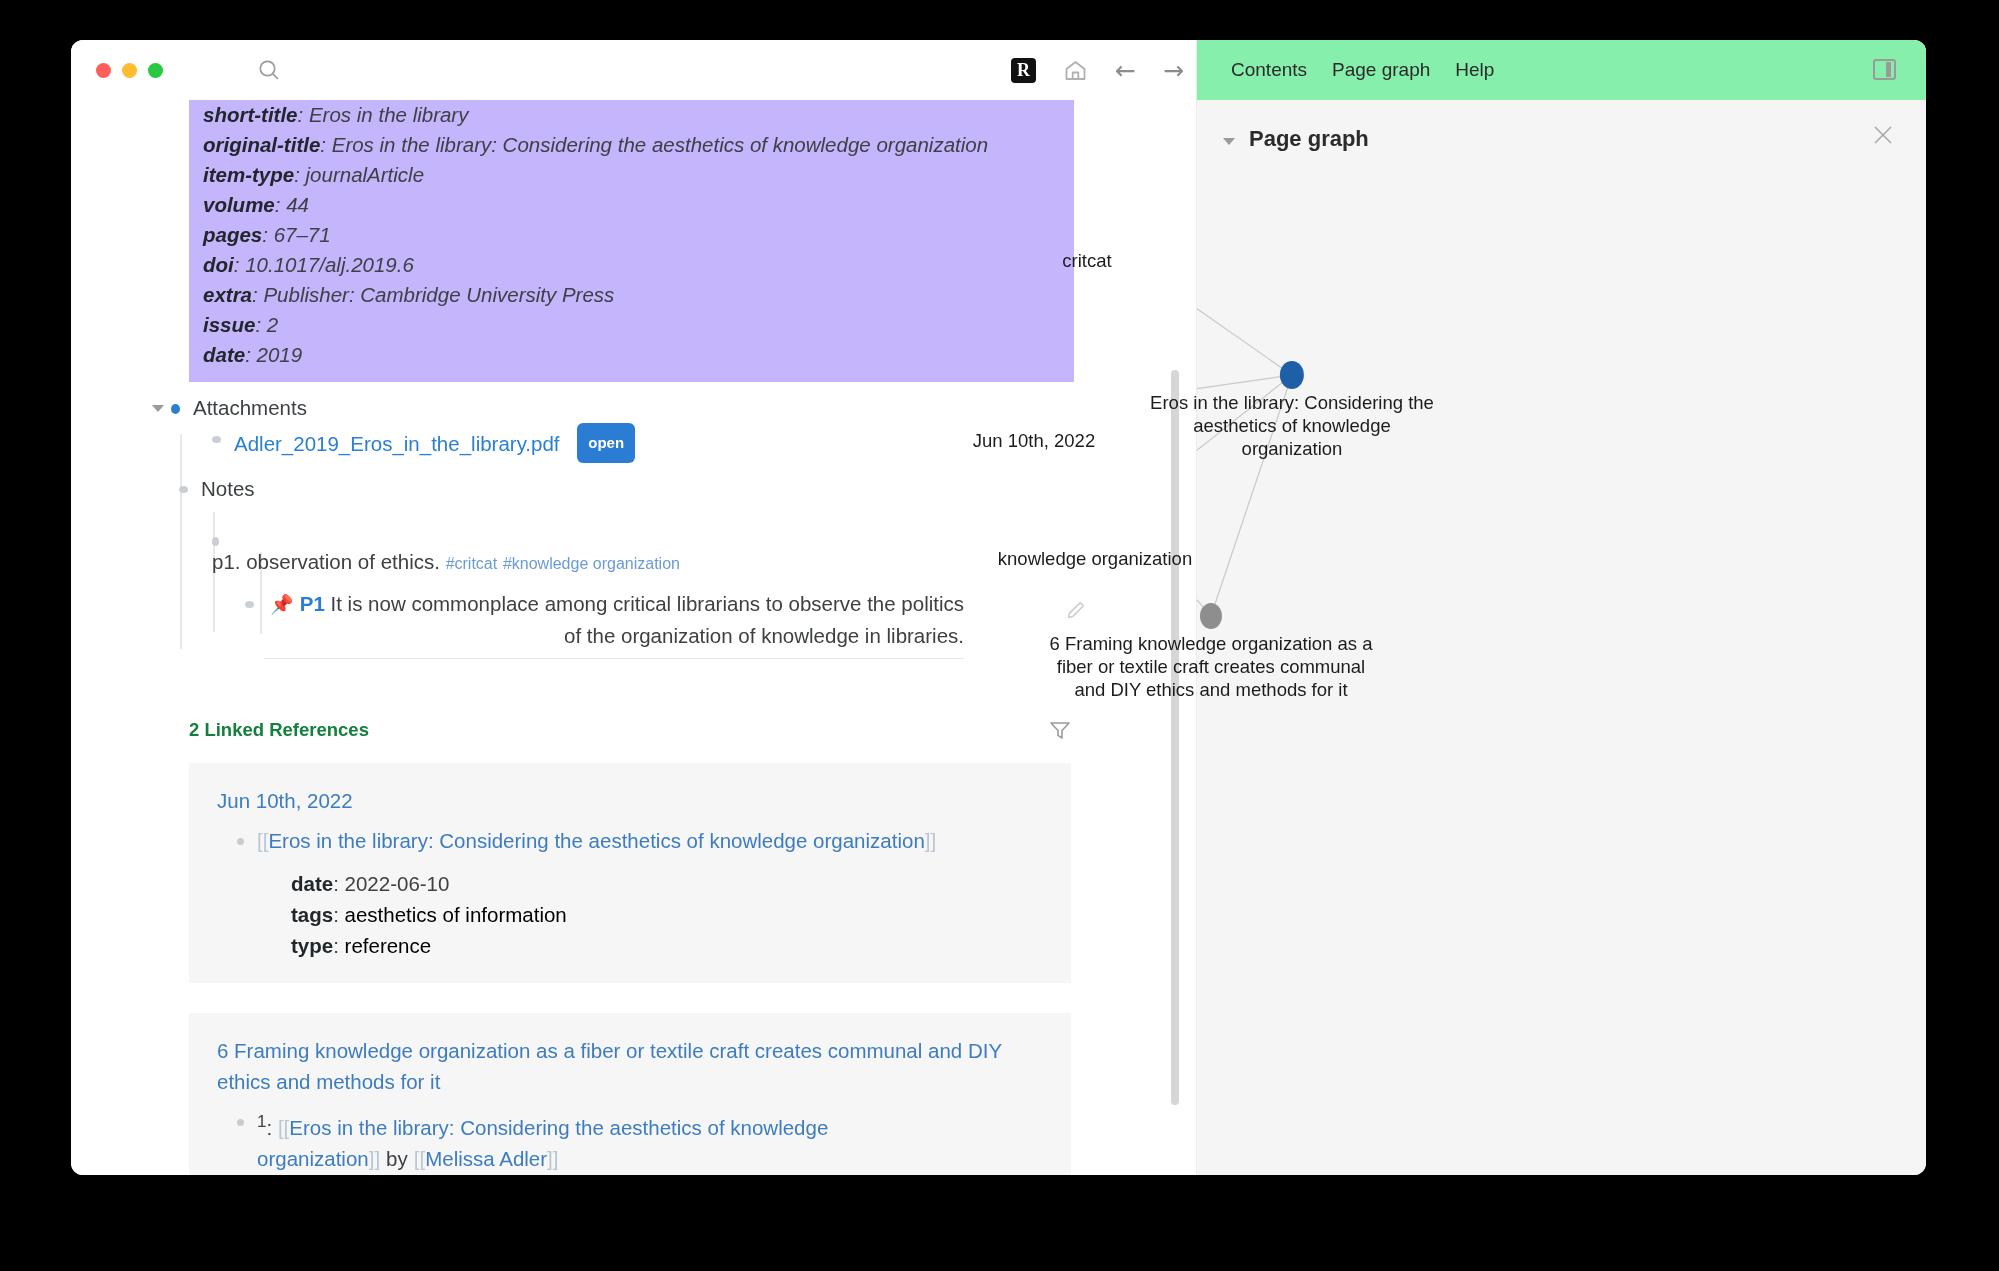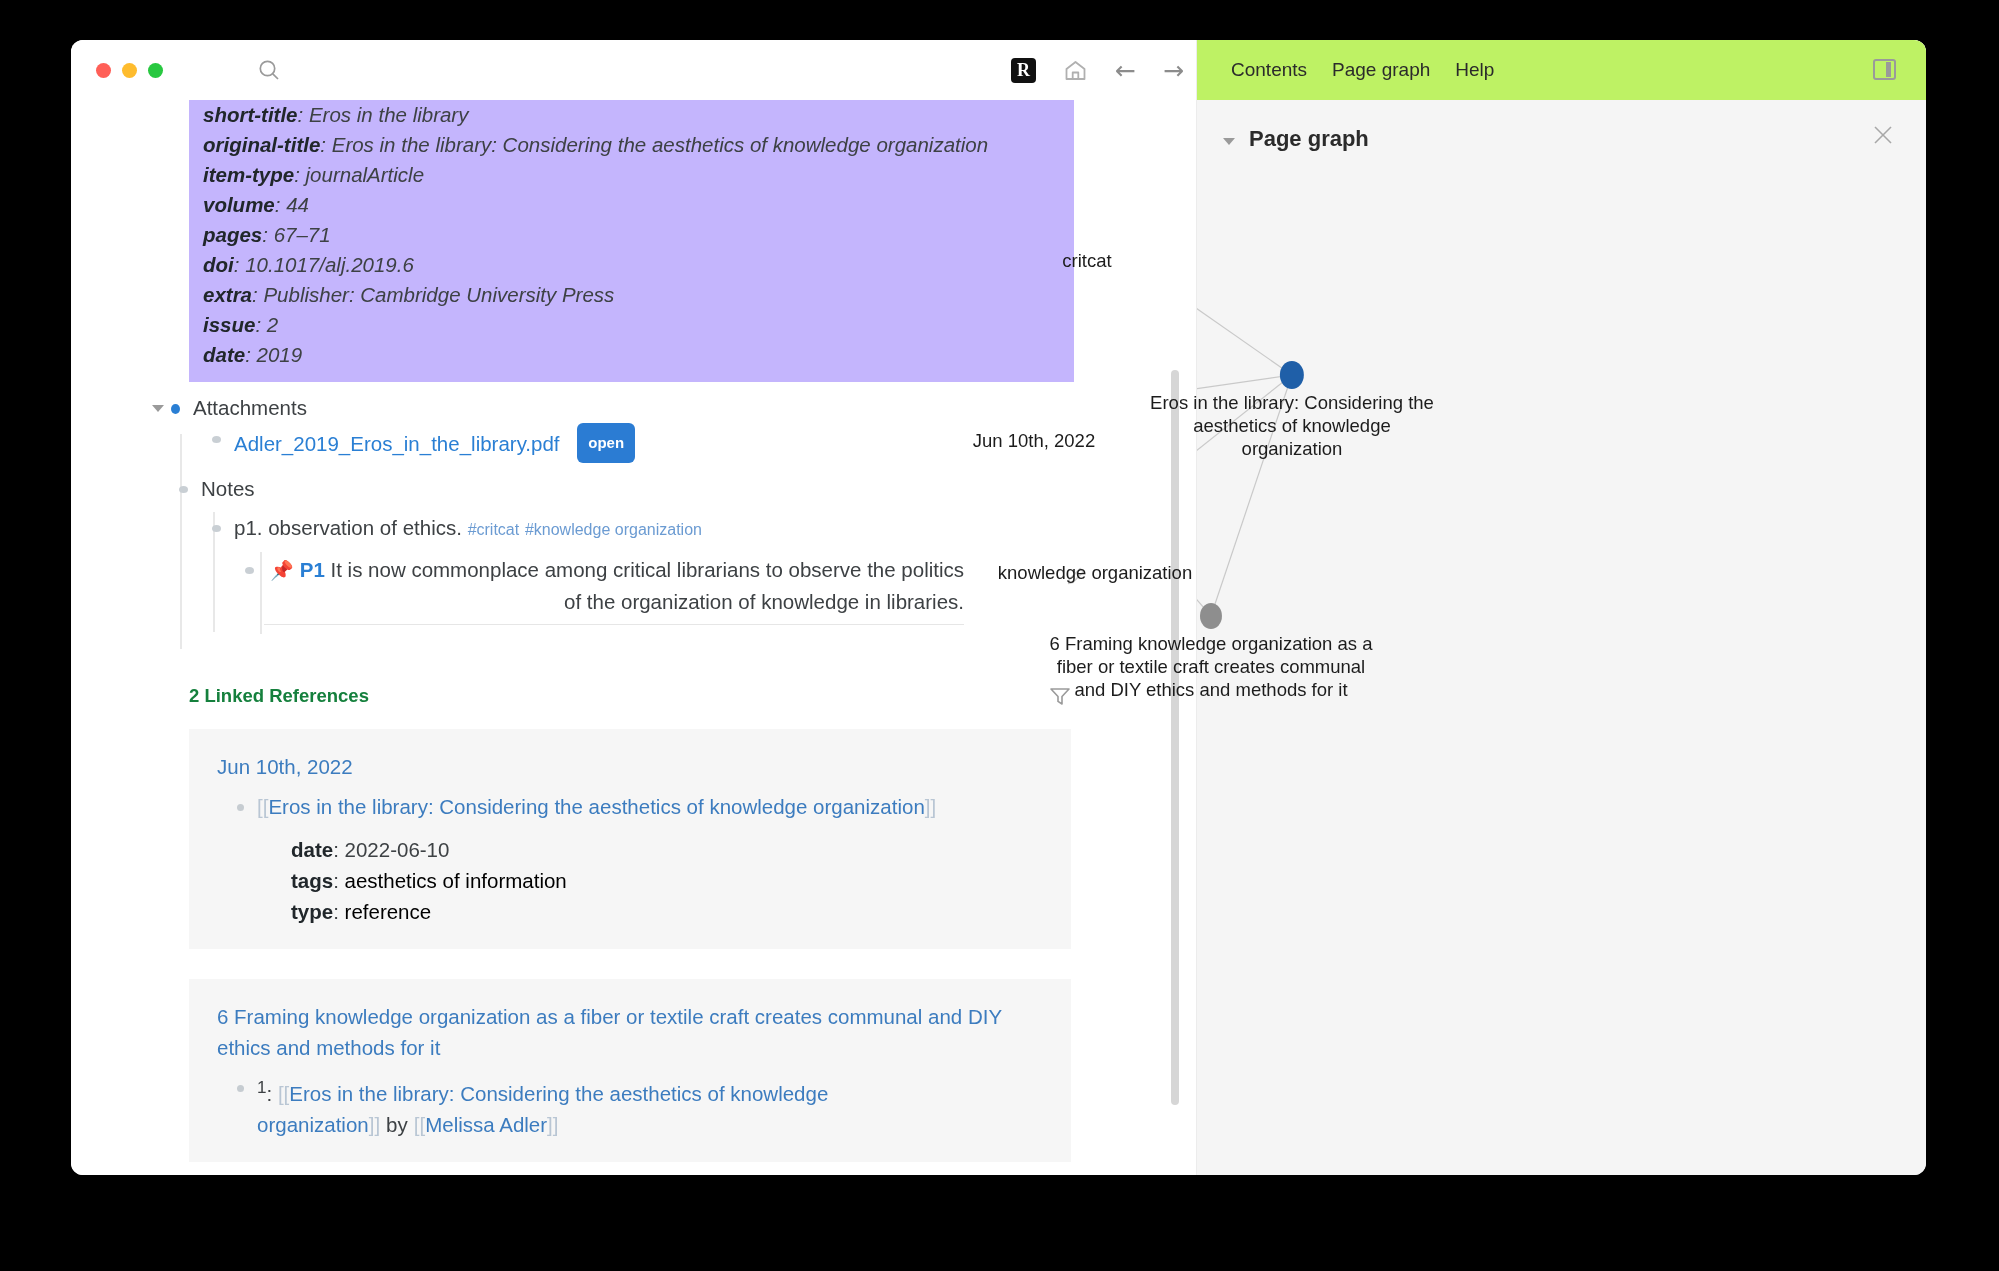--- a/index.html
+++ b/index.html
@@ -68,21 +68,21 @@
     line-height: 1;
   }
   .arrowglyph { font-size: 25px; color: #8c8c8c; line-height: 1; font-family:"DejaVu Sans", sans-serif; }
   .dots3 { font-size: 24px; color: #8c8c8c; letter-spacing:1px; line-height: 0.6; font-family:"DejaVu Sans", sans-serif;}
 
   
   .rp-header {
     position: absolute;
     left: 1125px; top: 0;
     width: 730px; height: 60px;
-    background: #bef264;
+    background: #86efac;
     display: flex; align-items: center;
     border-left: 1px solid #ececec;
   }
   .rp-tabs { display: flex; gap: 25px; margin-left: 34px; }
   .rp-tab {
     font-size: 19px; color: #2b2b2b;
     cursor: pointer; white-space: nowrap;
   }
   .rp-toggle {
     position: absolute; right: 30px; top: 19px;
@@ -366,21 +366,21 @@
             <span class="link">Adler_2019_Eros_in_the_library.pdf</span>
             <span class="open-btn">open</span>
           </div>
         </div>
 
         <div class="row" style="margin-left:28px; margin-top:10px;">
           <div class="bullet small"></div>
           <div class="txt">Notes</div>
         </div>
 
-        <div class="row" style="margin-left:61px; margin-top:8px;">
+        <div class="row" style="margin-left:61px; margin-top:20px;flex-direction:column;">
           <div class="bullet small"></div>
           <div class="txt">
             <span>p1. observation of ethics.</span>
             <span class="tag">#critcat</span>
             <span class="tag">#knowledge organization</span>
           </div>
         </div>
 
         <div class="row" style="margin-left:94px; margin-top:9px; position:relative;">
           <div class="bullet small"></div>
@@ -465,20 +465,20 @@
             <ellipse cx="-110" cy="132" rx="11" ry="13" fill="#8e8e8e"></ellipse>
             <ellipse cx="95" cy="275" rx="12" ry="14" fill="#1f5fa8"></ellipse>
             <ellipse cx="-163" cy="312" rx="11" ry="13" fill="#8e8e8e"></ellipse>
             <ellipse cx="-102" cy="431" rx="11" ry="13" fill="#8e8e8e"></ellipse>
             <ellipse cx="14" cy="516" rx="11" ry="13" fill="#8e8e8e"></ellipse>
           </svg>
         <div id="graph-labels">
             <div class="nodelabel" style="left: -110px; top: 149px; white-space: nowrap;">critcat</div>
             <div class="nodelabel" style="left: 95px; top: 291px; width: 300px;">Eros in the library: Considering the aesthetics of knowledge organization</div>
             <div class="nodelabel" style="left: -163px; top: 329px; white-space: nowrap;">Jun 10th, 2022</div>
-            <div class="nodelabel" style="left: -102px; top: 461px; white-space: nowrap;">knowledge organization</div>
+            <div class="nodelabel" style="left: -102px; top: 447px; white-space: nowrap;">knowledge organization</div>
             <div class="nodelabel" style="left: 14px; top: 532px; width: 340px;">6 Framing knowledge organization as a fiber or textile craft creates communal and DIY ethics and methods for it</div>
           </div>
       </div>
 
     </div>
   </div>
 </div>
 
 </body></html>

